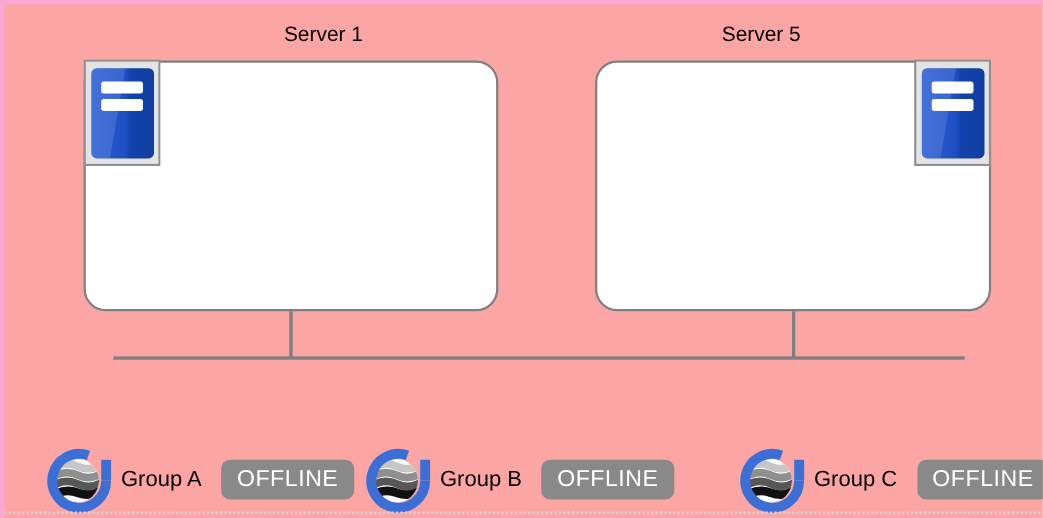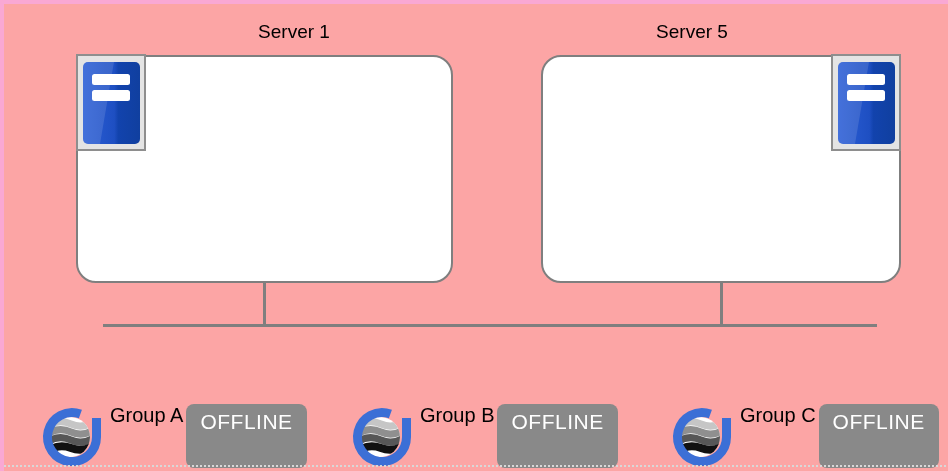--- a/index.html
+++ b/index.html
@@ -26,28 +26,28 @@
   }
   #box-1{left:72px;width:377px;}
   #box-2{left:537px;width:360px;}
   .srv-icon{position:absolute;top:50px;width:70px;height:97px;}
   #srv-icon-1{left:72px;}
   #srv-icon-2{left:827px;}
   .vline{position:absolute;top:279px;width:3px;height:43px;background:#7f7f7f;}
   #vline-1{left:259px;}
   #vline-2{left:716px;}
   .bus-line{position:absolute;left:99px;top:320px;width:774px;height:3px;background:#7f7f7f;}
-  .group{position:absolute;top:400px;display:flex;}
+  .group{position:absolute;top:400px;display:flex;align-items:center;}
   #group-a{left:36px;}
-  #group-b{left:346px;}
+  #group-b{left:326px;}
   #group-c{left:666px;}
   .group-logo{width:64px;height:64px;flex:0 0 auto;}
   .group-label{margin-left:6px;font-size:20px;color:#000000;white-space:nowrap;}
   .status-badge{
-    margin-left:3px;
+    margin-left:18px;
     background:#898989;color:#ffffff;
     font-size:21px;letter-spacing:0.5px;
     padding:6px 14px;border-radius:8px;
     white-space:nowrap;
   }
   .bottom-dashed{
     position:absolute;left:0;top:461px;width:100%;
     border-top:2px dotted #d8d8d8;height:0;
   }
   .defs-holder{position:absolute;width:0;height:0;overflow:hidden;}

